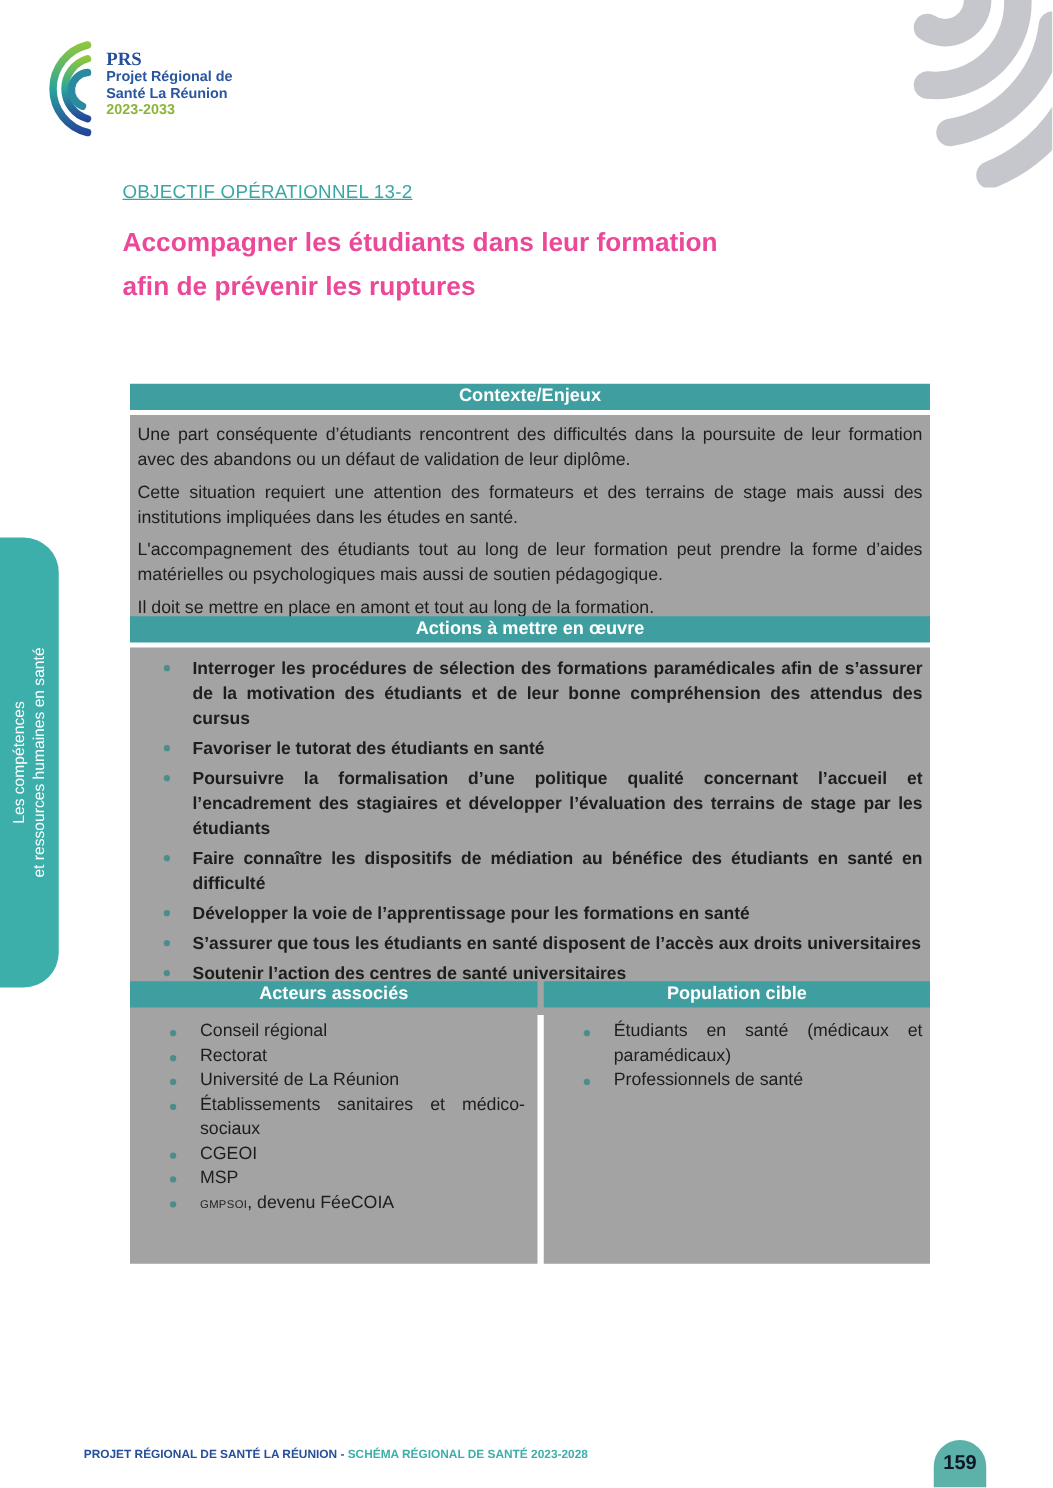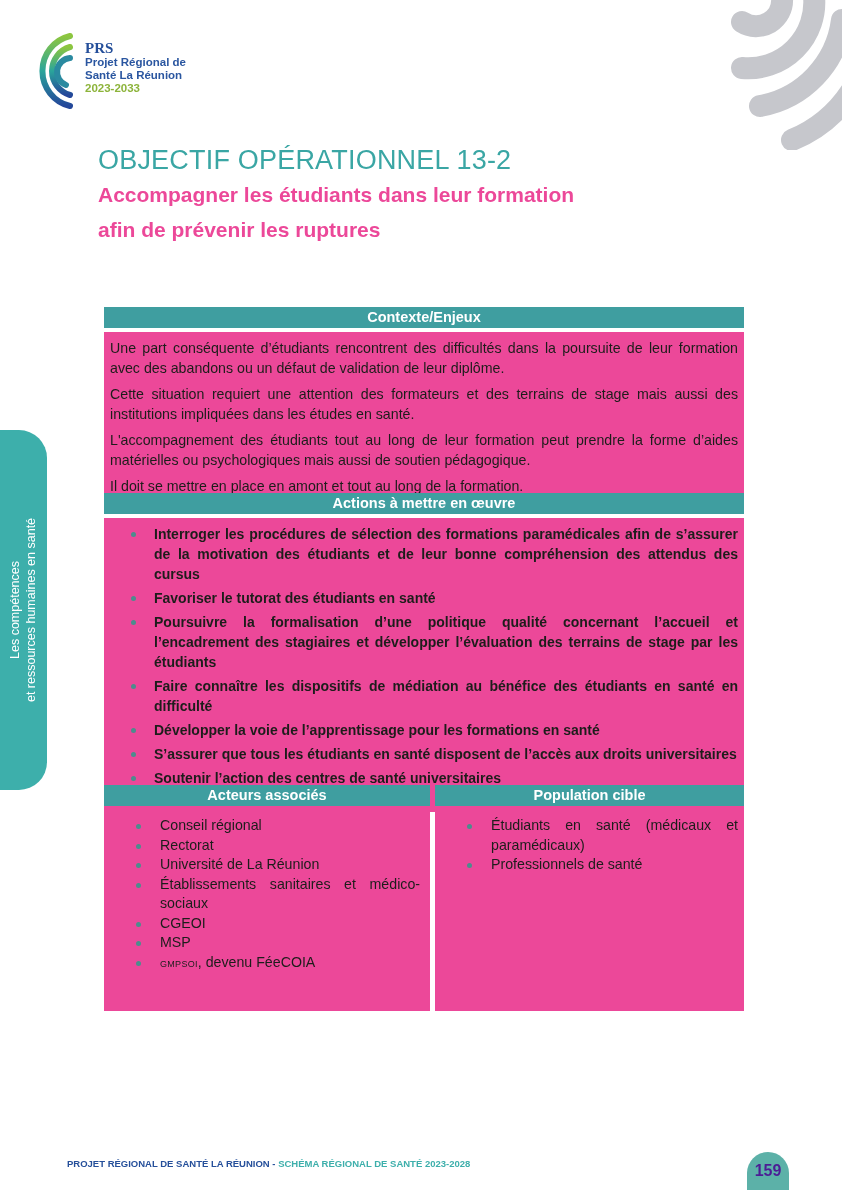--- a/index.html
+++ b/index.html
@@ -16,34 +16,34 @@
   .logo-prs { font-weight: bold; font-size: 15px; color: #254f9a; line-height: 16px; font-family: Liberation Serif, serif; }
   .logo-line { font-weight: bold; font-size: 11.5px; color: #2a56a0; }
   .logo-years { font-weight: bold; font-size: 11.5px; color: #8db43b; }
 
   
   .deco { position: absolute; right: 0; top: 0; }
 
   
   .obj-label {
     position: absolute; left: 98px; top: 145px;
-    font-size: 27px; color: #3aa6a4; letter-spacing: 0.2px;
+    font-size: 15px; color: #3aa6a4; letter-spacing: 0.2px; text-decoration: underline;
   }
   .obj-title {
     position: absolute; left: 98px; top: 177px; width: 620px;
     font-size: 21px; font-weight: bold; color: #ec4899; line-height: 35px;
   }
 
   
   .section { position: absolute; left: 104px; width: 640px; }
   .section-header {
     background: #3f9ea0; color: #fff; font-weight: bold; font-size: 14.5px;
     text-align: center; height: 21px; line-height: 21px;
   }
-  .section-body { background: #ec4899; }
+  .section-body { background: #a3a3a3; }
   .ctx-body { padding: 6px 6px 6px 6px; margin-top: 4px; }
   .ctx-body p {
     margin: 0 0 6px 0; font-size: 14.2px; line-height: 20px; text-align: justify;
   }
   .act-body { margin-top: 4px; padding: 6px 6px 26px 6px; height: 294px; box-sizing: border-box; }
   ul.bul { list-style: none; margin: 0; padding: 0; }
   ul.bul li { position: relative; }
   .act-body li {
     padding-left: 44px; font-weight: bold; font-size: 14px; line-height: 20px;
     text-align: justify; margin-bottom: 4px;
@@ -75,21 +75,21 @@
   }
 
   
   .footer {
     position: absolute; left: 67px; top: 1158px; font-size: 9.5px; font-weight: bold;
   }
   .footer .f1 { color: #254f9a; }
   .footer .f2 { color: #3dafab; }
   .page-num {
     position: absolute; left: 747px; top: 1152px; width: 42px; height: 38px;
-    background: #5cb1a8; color: #4c1d95; font-weight: bold; font-size: 16px;
+    background: #5cb1a8; color: #0f172a; font-weight: bold; font-size: 16px;
     border-radius: 21px 21px 0 0; text-align: center; line-height: 38px;
   }
 </style>
 </head>
 <body>
 
 <div class="logo">
   <svg width="60" height="82" viewBox="0 0 60 82">
     <defs>
       <linearGradient id="lg1" x1="0" y1="0" x2="0" y2="1">

